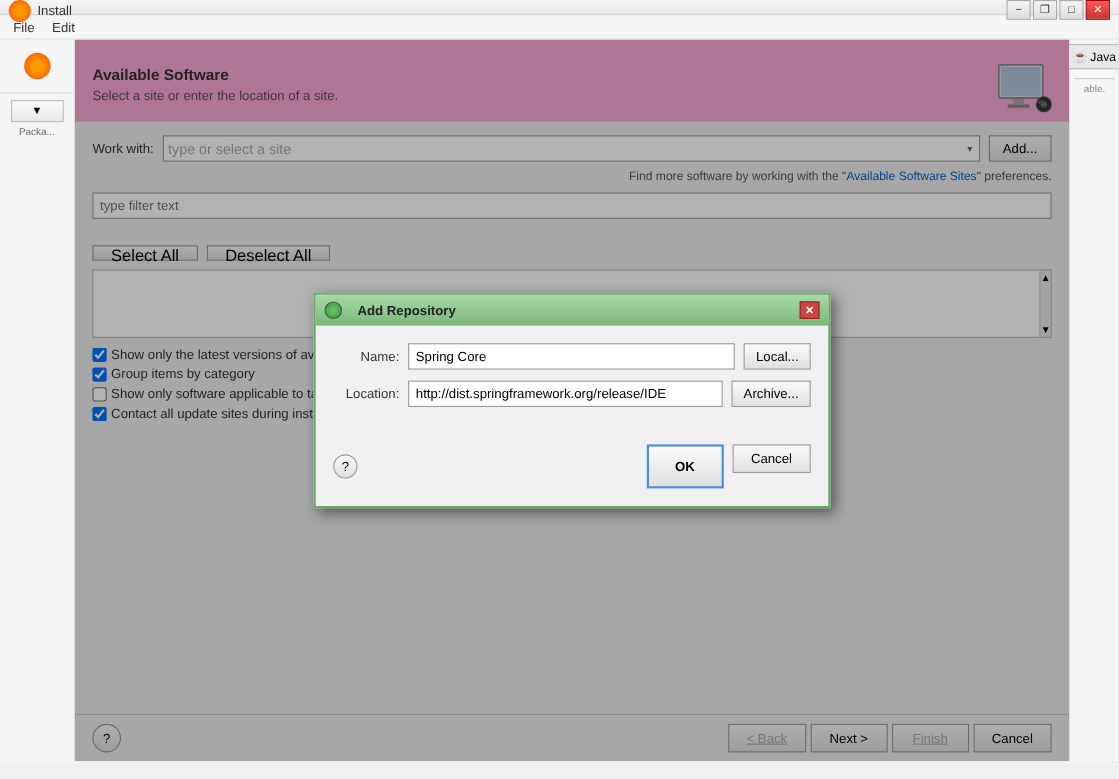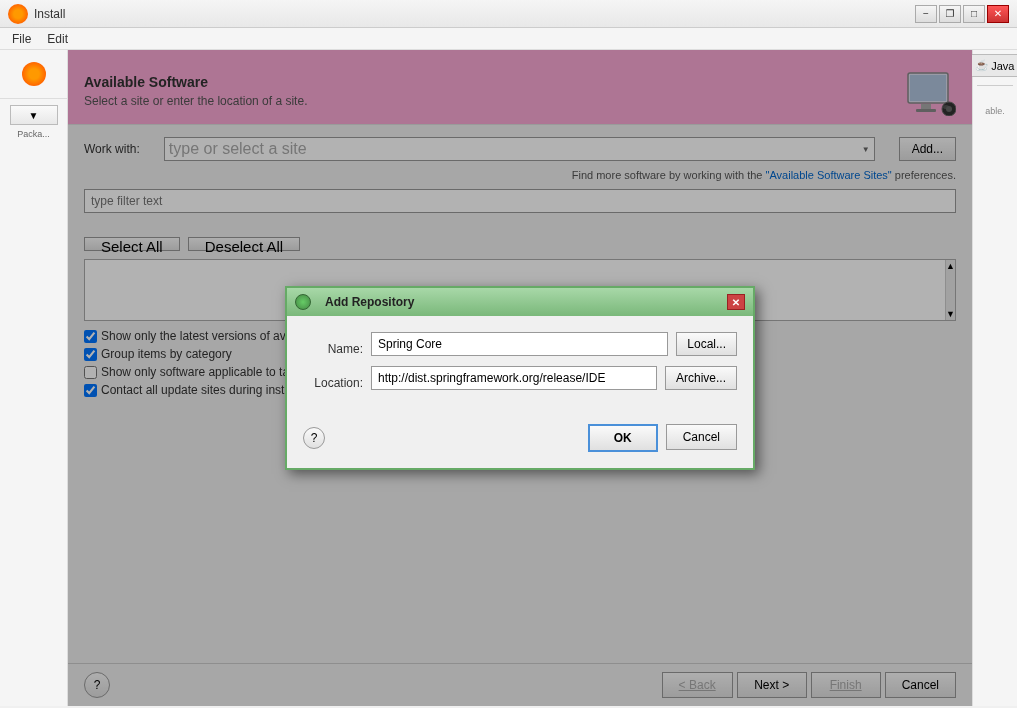--- a/index.html
+++ b/index.html
@@ -2,22 +2,22 @@
 <html><head>
   <meta charset="utf-8">
   <style>
     * { box-sizing: border-box; margin: 0; padding: 0; }
     body { font-family: 'Segoe UI', Tahoma, Arial, sans-serif; font-size: 12px; background: #f0f0f0; width: 1017px; height: 708px; overflow: hidden; }
 
     
     .title-bar {
       background: linear-gradient(to bottom, #f5f5f5, #e8e8e8);
       border-bottom: 1px solid #ccc;
-      display: flex; align-items: center; justify-content: space-between;
-      height: 28px; padding: 0 8px;
+      display: flex; align-items: flex-start; justify-content: space-between;
+      height: 14px; padding: 0 8px;
     }
     .title-bar-left { display: flex; align-items: center; gap: 6px; }
     .title-bar-title { font-size: 12px; color: #333; flex: 1; text-align: center; }
     .title-bar-controls { display: flex; gap: 2px; }
     .title-btn {
       width: 22px; height: 18px; border: 1px solid #aaa; background: linear-gradient(to bottom, #f5f5f5, #ddd);
       cursor: pointer; font-size: 10px; display: flex; align-items: center; justify-content: center;
       color: #333;
     }
     .title-btn.close { background: linear-gradient(to bottom, #f55, #c33); color: white; border-color: #900; }
@@ -51,21 +51,21 @@
       background: #f0f0f0; padding: 0; height: 100%;
       display: flex; flex-direction: column;
     }
     .dialog-header { padding: 16px 16px 8px 16px; border-bottom: 1px solid #ddd; background: #f9a8d4; }
     .dialog-header-title { font-size: 14px; font-weight: bold; color: #333; margin-bottom: 4px; }
     .dialog-header-sub { font-size: 12px; color: #555; display: flex; align-items: center; justify-content: space-between; }
 
     .dialog-body { flex: 1; padding: 12px 16px; overflow: auto; }
 
     
-    .work-with-row { display: flex; align-items: center; gap: 24px; margin-bottom: 8px; }
+    .work-with-row { display: flex; align-items: center; gap: 8px; margin-bottom: 8px; }
     .work-with-label { font-size: 12px; color: #333; white-space: nowrap; }
     .work-with-combo {
       flex: 1; height: 24px; border: 1px solid #999; background: white;
       padding: 0 4px; font-size: 12px; display: flex; align-items: center; justify-content: space-between;
       cursor: pointer;
     }
     .combo-arrow { font-size: 8px; color: #666; }
     .add-btn {
       height: 24px; padding: 0 12px; border: 1px solid #999;
       background: linear-gradient(to bottom, #fafafa, #e0e0e0);
@@ -162,36 +162,36 @@
       height: 28px;
     }
     .repo-title-left { display: flex; align-items: center; gap: 14px; }
     .repo-title-text { font-size: 12px; font-weight: bold; color: #222; }
     .repo-close-btn {
       width: 18px; height: 16px; background: #cc4444; border: 1px solid #922;
       cursor: pointer; display: flex; align-items: center; justify-content: center;
       color: white; font-size: 10px; font-weight: bold;
     }
     .repo-body { padding: 16px; }
-    .repo-field-row { display: flex; align-items: flex-end; gap: 8px; margin-bottom: 10px; }
+    .repo-field-row { display: flex; align-items: center; gap: 8px; margin-bottom: 10px; }
     .repo-field-label { width: 60px; font-size: 12px; color: #333; text-align: right; }
     .repo-field-input {
       flex: 1; height: 24px; border: 1px solid #999; padding: 0 6px;
       font-size: 12px; background: white;
     }
     .repo-side-btn {
       height: 24px; padding: 0 10px; border: 1px solid #999;
       background: linear-gradient(to bottom, #fafafa, #e0e0e0);
       cursor: pointer; font-size: 12px;
     }
     .repo-bottom { display: flex; align-items: center; justify-content: space-between; padding: 8px 16px 16px 16px; }
     .repo-help { width: 22px; height: 22px; border: 1px solid #999; border-radius: 50%; display: flex; align-items: center; justify-content: center; font-size: 12px; cursor: pointer; background: linear-gradient(to bottom, #fafafa, #e0e0e0); }
     .repo-ok-cancel { display: flex; gap: 8px; }
     .repo-ok-btn {
-      height: 28px; padding: 0 24px; border: 2px solid #4a90d9;
+      height: 40px; padding: 0 24px; border: 2px solid #4a90d9;
       background: linear-gradient(to bottom, #fafafa, #e0e0e0);
       cursor: pointer; font-size: 12px; font-weight: bold; min-width: 60px;
     }
     .repo-cancel-btn {
       height: 26px; padding: 0 16px; border: 1px solid #999;
       background: linear-gradient(to bottom, #fafafa, #e0e0e0);
       cursor: pointer; font-size: 12px;
     }
 
     
@@ -263,21 +263,21 @@
           </div>
         </div>
       </div>
 
       <div class="dialog-body">
 
         
         <div class="work-with-row">
           <span class="work-with-label">Work with:</span>
           <div class="work-with-combo">
-            <span style="color:#aaa; font-size:16px;">type or select a site</span>
+            <span style="color:#aaa; font-size:13px;">type or select a site</span>
             <span class="combo-arrow">▼</span>
           </div>
           <button class="add-btn">Add...</button>
         </div>
 
         
         <div class="software-link-row">
           <span>Find more software by working with the</span>
           <a href="#">"Available Software Sites"</a>
           <span>preferences.</span>
@@ -389,16 +389,16 @@
     </div>
 
   </div>
 
   <div class="right-panel">
     <div class="java-tab">
       <span style="color:orange; font-weight:bold; font-size:11px;">☕</span>
       <span>Java</span>
     </div>
     <div style="margin-top:8px; border-top:1px solid #ccc; width:100%;"></div>
-    <div style="font-size:9px; color:#888; text-align:center; margin-top:20px;">able.</div>
+    <div style="font-size:9px; color:#888; text-align:center; margin-top:4px;">able.</div>
   </div>
 
 </div>
 
 </body></html>

